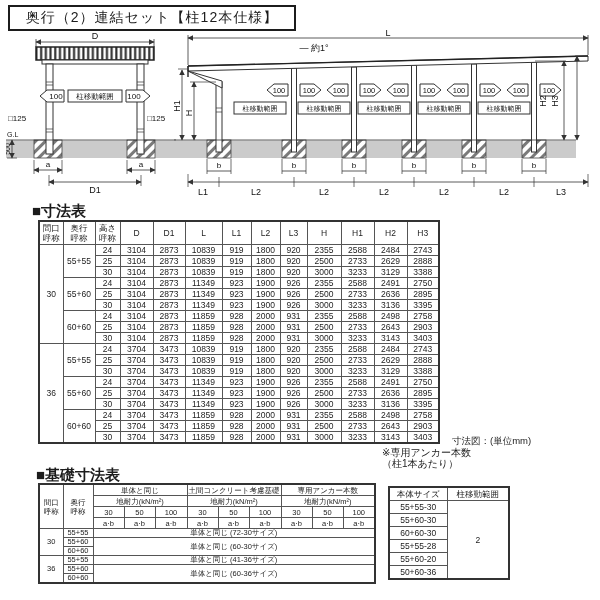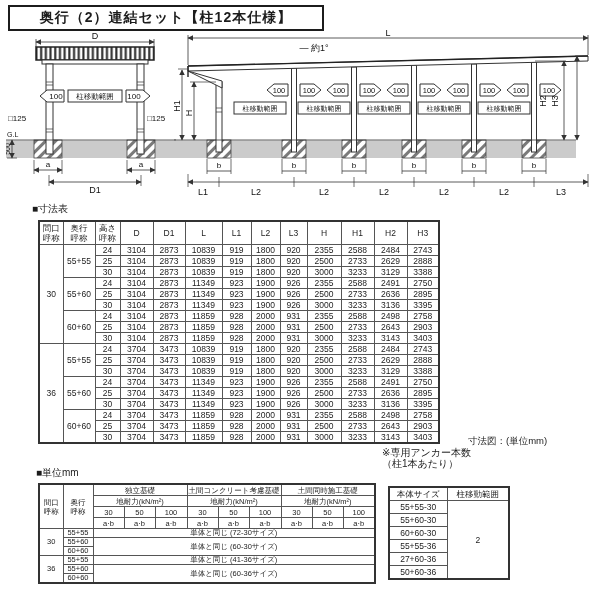--- a/index.html
+++ b/index.html
@@ -1,24 +1,24 @@
 <!DOCTYPE html>
 <html><head>
 <meta charset="utf-8">
 <style>
   html,body{margin:0;padding:0}
   body{width:600px;height:600px;position:relative;background:#fff;overflow:hidden;
        font-family:"Liberation Sans","DejaVu Sans",sans-serif;color:#1c1c1c}
   .abs{position:absolute}
   .title-box{left:8px;top:5px;width:284px;border:2px solid #1c1c1c;text-align:center;
-             font-size:14px;font-weight:bold;padding:2px 14px;letter-spacing:1px;background:#fff}
-  .section-label{font-size:10px;font-weight:normal}
+             font-size:14px;font-weight:normal;padding:2px 0;letter-spacing:1px;background:#fff}
+  .section-label{font-size:15px;font-weight:bold}
   #dim-label{left:32px;top:202px}
   #found-label{left:36px;top:466px}
-  .unit-note{left:468px;top:435px;font-size:9.5px}
+  .unit-note{left:452px;top:435px;font-size:9.5px}
   .anchor-note{left:382px;top:447px;font-size:10px;line-height:11px}
   table{border-collapse:collapse;table-layout:fixed;position:absolute;background:#fff;border:2px solid #333}
   th,td{border:1px solid #555;font-weight:normal;text-align:center;vertical-align:middle;
         padding:0;overflow:hidden;white-space:pre-line}
   #dim-table{left:38px;top:220px;width:400px;font-size:8.5px}
   #dim-table thead th{height:22px;line-height:10px}
   #dim-table tbody th,#dim-table tbody td{height:10px;line-height:10px}
   #foundation-table{left:38px;top:483px;width:336px;font-size:7.5px}
   #foundation-table thead th{height:10px;line-height:9px}
   #foundation-table tbody th,#foundation-table tbody td{height:8px;line-height:8px}
@@ -548,44 +548,44 @@
         <td>931</td>
         <td>3000</td>
         <td>3233</td>
         <td>3143</td>
         <td>3403</td>
       </tr>
     </tbody>
 </table>
 <div class="abs unit-note">寸法図：(単位mm)</div>
 
-<div class="abs section-label" id="found-label">■単位mm</div>
+<div class="abs section-label" id="found-label">■基礎寸法表</div>
 <table id="foundation-table">
   <colgroup>
     <col style="width:24px">
       <col style="width:30px">
     <col style="width:31px">
       <col style="width:31px">
       <col style="width:32px">
     <col style="width:31px">
       <col style="width:31px">
       <col style="width:32px">
     <col style="width:31px">
       <col style="width:31px">
       <col style="width:32px">
   </colgroup>
   <thead>
       <tr>
         <th rowspan="4">間口
 呼称</th>
         <th rowspan="4">奥行
 呼称</th>
-        <th colspan="3">独立基礎</th>
+        <th colspan="3">単体と同じ</th>
         <th colspan="3">土間コンクリート考慮基礎</th>
-        <th colspan="3">土間同時施工基礎</th>
+        <th colspan="3">専用アンカー本数</th>
       </tr>
       <tr>
         <th colspan="3">地耐力(kN/m²)</th>
         <th colspan="3">地耐力(kN/m²)</th>
         <th colspan="3">地耐力(kN/m²)</th>
       </tr>
       <tr>
         <th>30</th>
         <th>50</th>
         <th>100</th>
@@ -656,22 +656,22 @@
         <td>55+55-30</td>
         <td rowspan="6">2</td>
       </tr>
       <tr>
         <td>55+60-30</td>
       </tr>
       <tr>
         <td>60+60-30</td>
       </tr>
       <tr>
-        <td>55+55-36</td>
-      </tr>
-      <tr>
-        <td>27+60-36</td>
+        <td>55+55-28</td>
+      </tr>
+      <tr>
+        <td>55+60-20</td>
       </tr>
       <tr>
         <td>50+60-36</td>
       </tr>
     </tbody>
 </table>
 
 </body></html>

